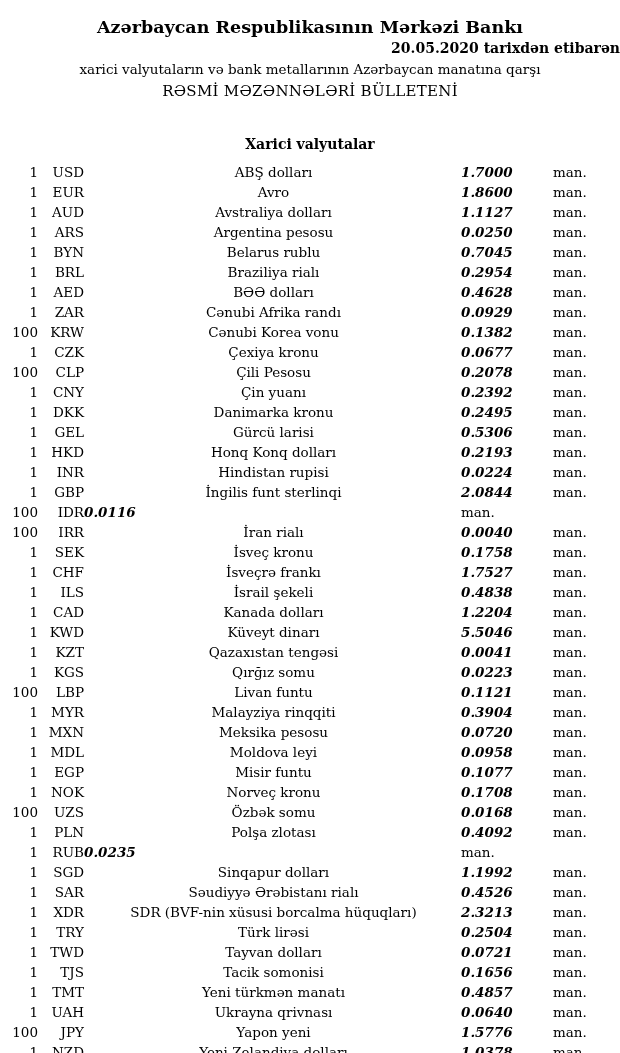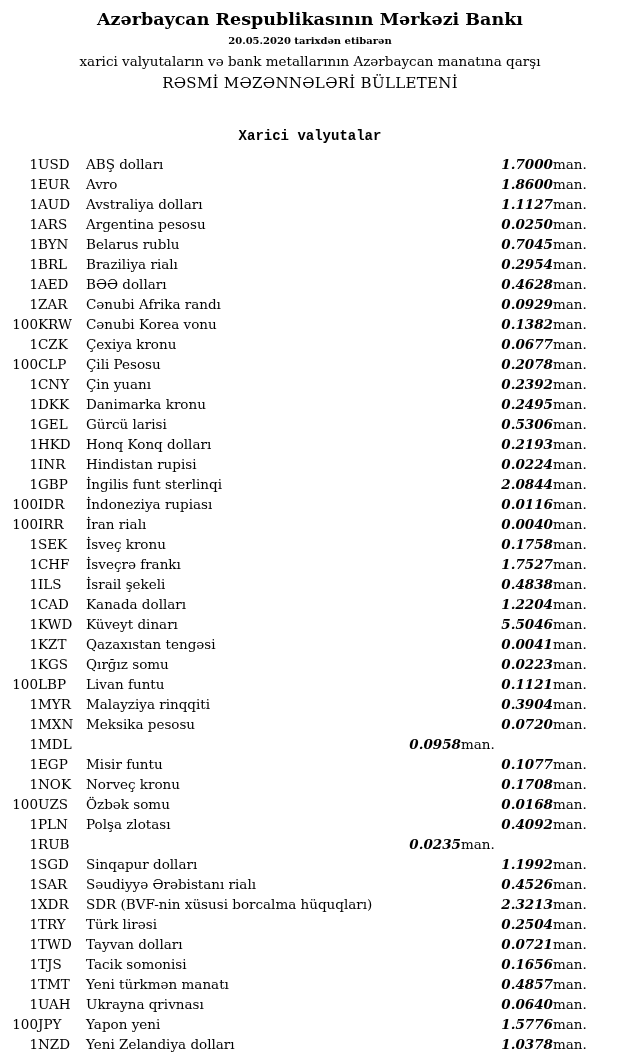--- a/index.html
+++ b/index.html
@@ -9,76 +9,77 @@
   }
   body {
     width: 620px;
     height: 1053px;
     color: #000000;
     font-family: "DejaVu Serif", "Liberation Serif", serif;
     overflow: hidden;
   }
   .page-header {
     text-align: center;
-    padding-top: 8px;
+    padding-top: 16px;
   }
   .bank-name {
     font-size: 17.5px;
     font-weight: bold;
     line-height: 22px;
     margin: 0;
   }
   .date-line {
-    font-size: 10px;
+    font-size: 14px;
     font-weight: bold;
     line-height: 21px;
+    text-align: right;
   }
   .scope-line {
     font-size: 13.5px;
     font-weight: normal;
     line-height: 21px;
   }
   .bulletin-title {
     font-size: 15px;
     font-weight: normal;
     line-height: 22px;
     letter-spacing: 0.3px;
   }
   .section-title {
     text-align: center;
     font-weight: bold;
     font-size: 14px;
     line-height: 18px;
     margin-top: 33px;
-    font-family: Liberation Mono, monospace;
   }
   .rates-table {
     margin-top: 9px;
   }
   .row {
     display: grid;
     grid-template-columns: 38px 46px 1fr 92px 45px;
     height: 20px;
     line-height: 20px;
     font-size: 13.5px;
     padding-right: 22px;
     white-space: nowrap;
   }
   .qty {
     text-align: right;
   }
   .code {
-    text-align: left;
+    text-align: right;
   }
   .name {
     padding-left: 2px;
     overflow: hidden;
+    text-align: center;
   }
   .rate {
-    text-align: right;
+    text-align: left;
     font-weight: bold;
     font-style: italic;
   }
   .unit {
   }
 </style>
 </head>
 <body>
 
 <div class="page-header">
@@ -223,21 +224,20 @@
     <span class="qty">1</span>
     <span class="code">GBP</span>
     <span class="name">İngilis funt sterlinqi</span>
     <span class="rate">2.0844</span>
     <span class="unit">man.</span>
   </div>
 
   <div class="row">
     <span class="qty">100</span>
     <span class="code">IDR</span>
-    <span class="name">İndoneziya rupiası</span>
     <span class="rate">0.0116</span>
     <span class="unit">man.</span>
   </div>
 
   <div class="row">
     <span class="qty">100</span>
     <span class="code">IRR</span>
     <span class="name">İran rialı</span>
     <span class="rate">0.0040</span>
     <span class="unit">man.</span>
@@ -319,20 +319,21 @@
     <span class="qty">1</span>
     <span class="code">MXN</span>
     <span class="name">Meksika pesosu</span>
     <span class="rate">0.0720</span>
     <span class="unit">man.</span>
   </div>
 
   <div class="row">
     <span class="qty">1</span>
     <span class="code">MDL</span>
+    <span class="name">Moldova leyi</span>
     <span class="rate">0.0958</span>
     <span class="unit">man.</span>
   </div>
 
   <div class="row">
     <span class="qty">1</span>
     <span class="code">EGP</span>
     <span class="name">Misir funtu</span>
     <span class="rate">0.1077</span>
     <span class="unit">man.</span>

